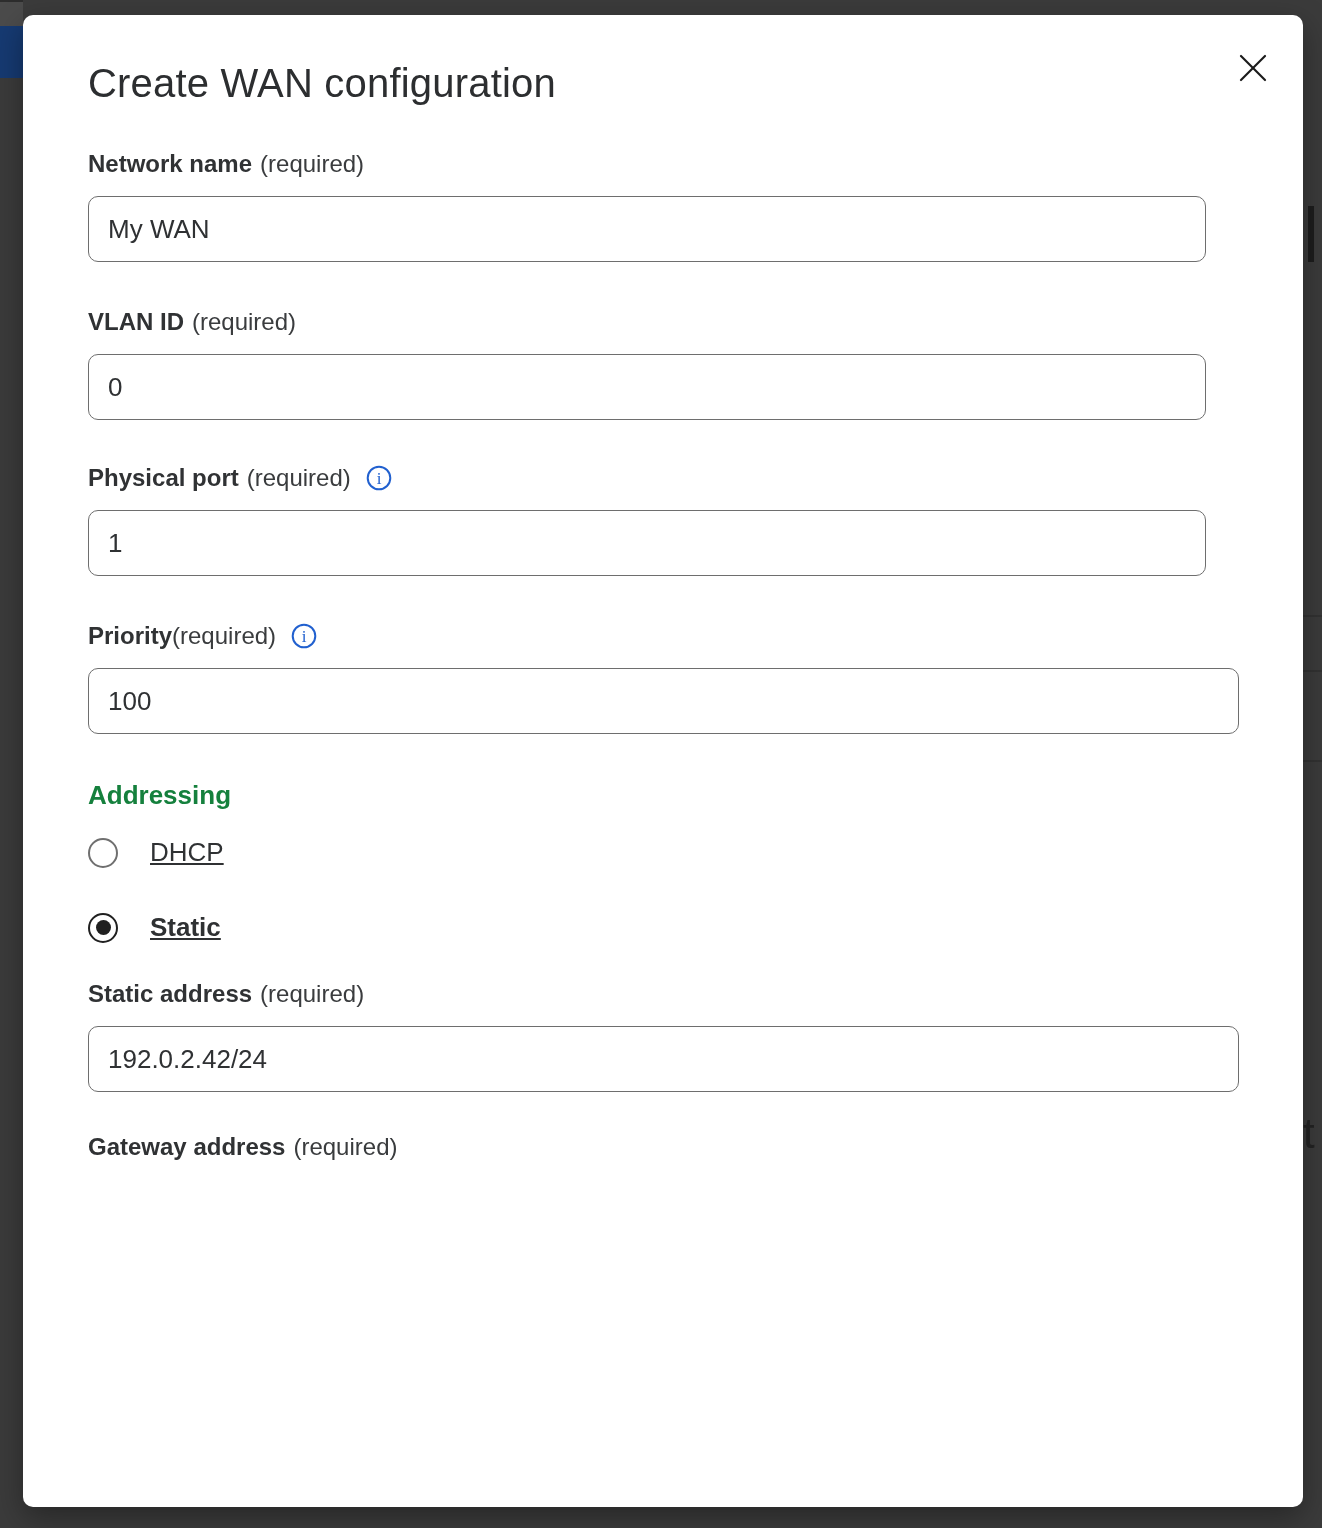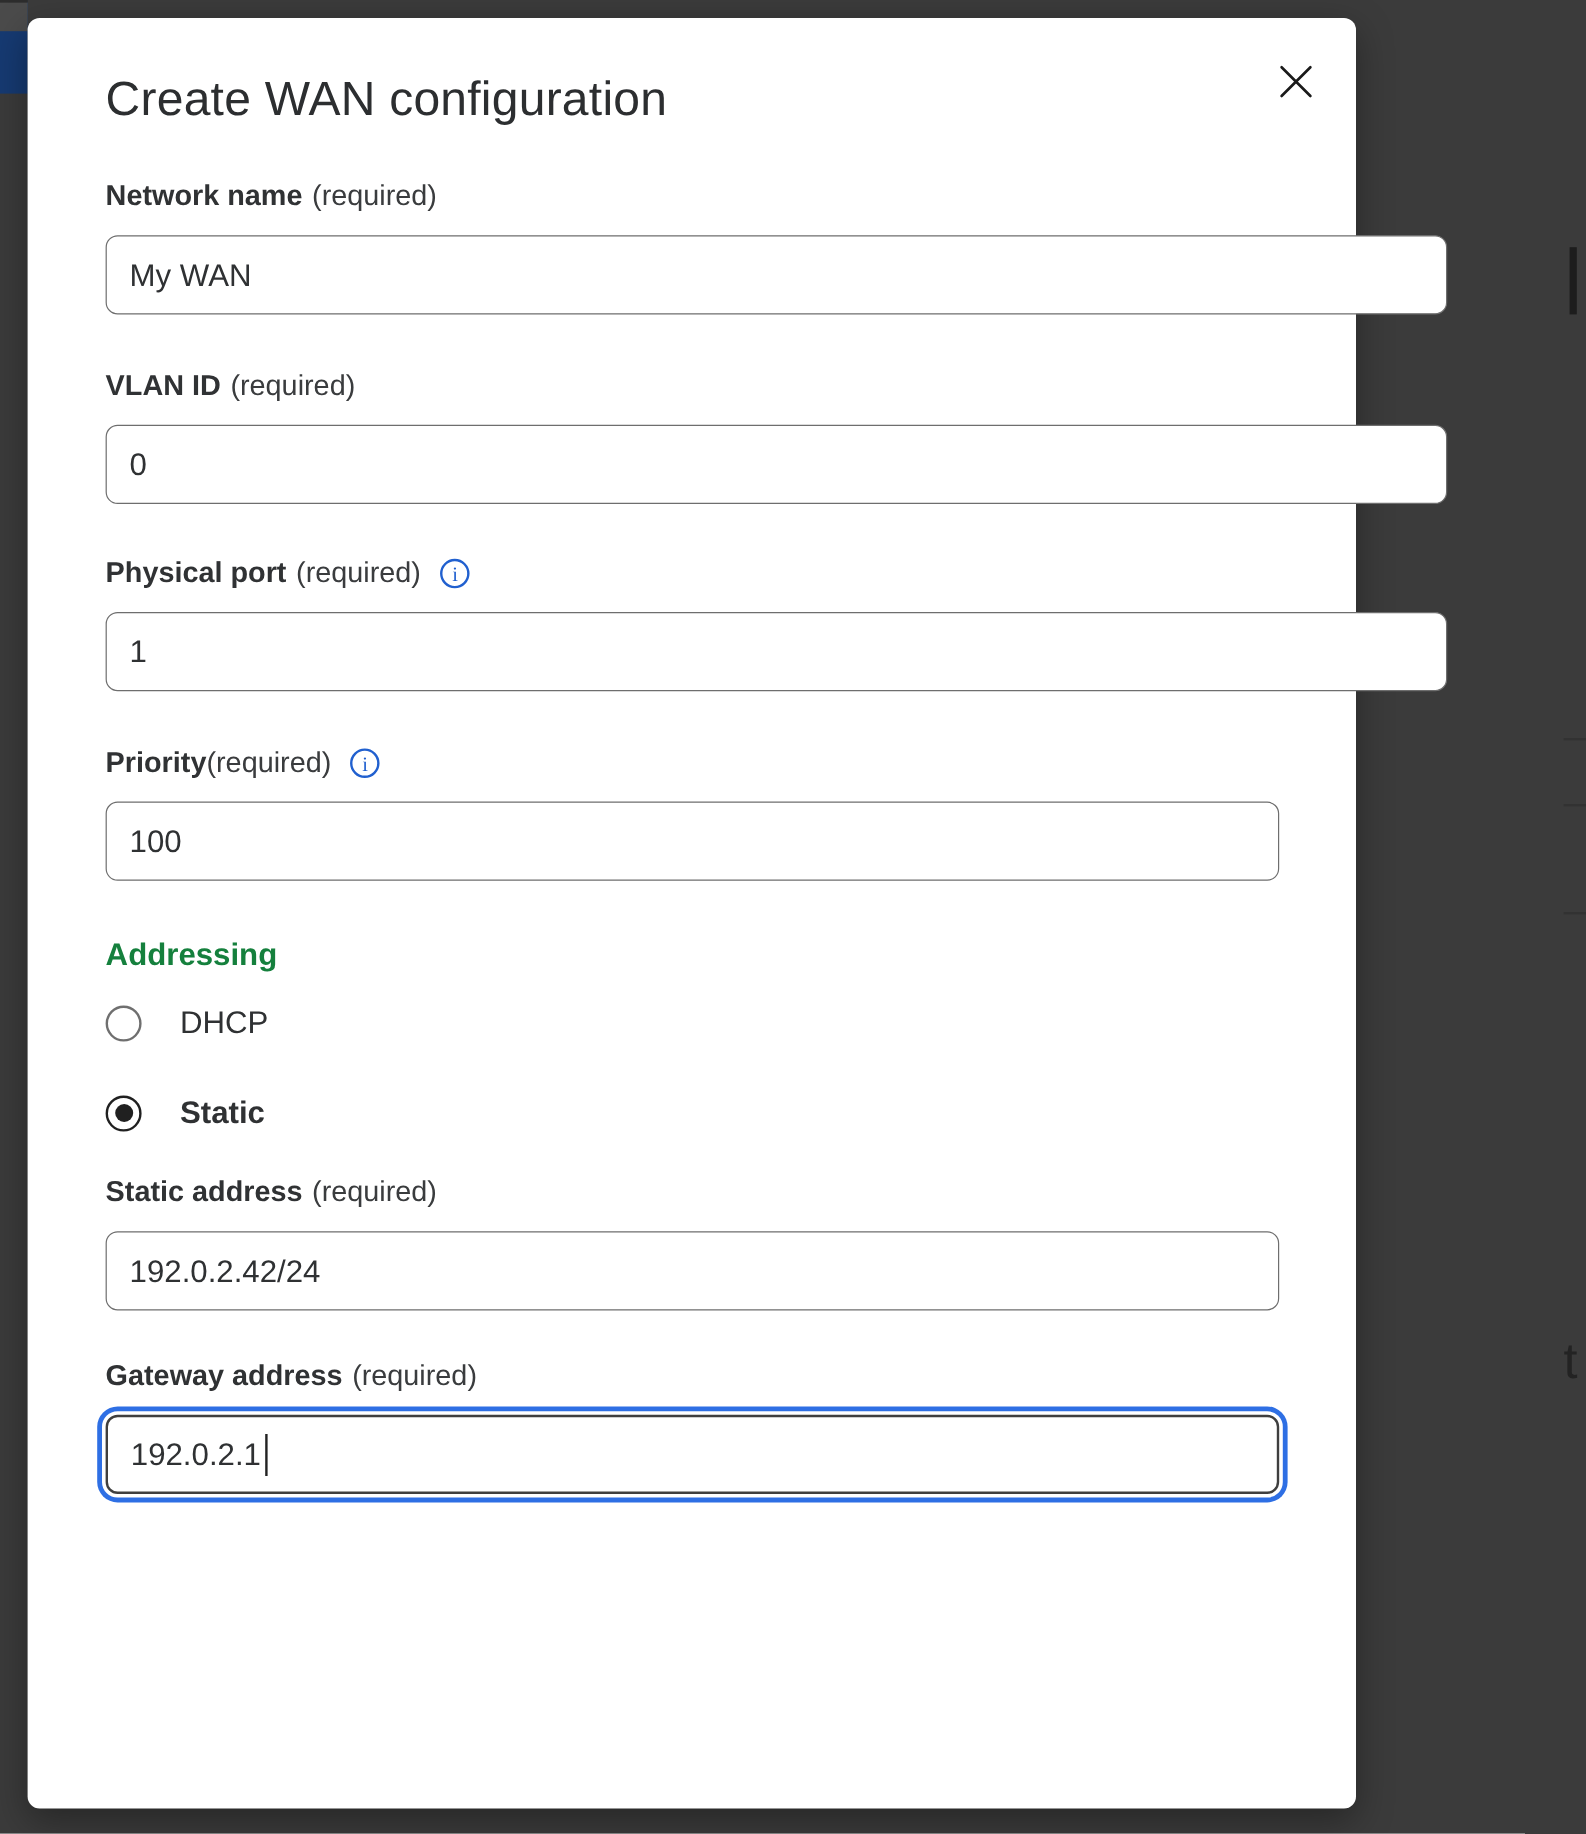--- a/index.html
+++ b/index.html
@@ -23,21 +23,21 @@
   .frag-left-ln2 { left:0; top:1472; width:23px; height:2px;  background:#2d2d2d; }
   .frag-right-bar{ left:1308px; top:206px; width:6px; height:56px; background:#1d1d1d; }
   .frag-right-t  { left:1303px; top:1110px; width:19px; height:48px; font-size:42px; color:#232323; }
   .frag-right-l1 { left:1303px; top:615px; width:19px; height:2px; background:#323232; }
   .frag-right-l2 { left:1303px; top:670px; width:19px; height:2px; background:#323232; }
   .frag-right-l3 { left:1303px; top:760px; width:19px; height:2px; background:#323232; }
 
   
   .modal {
     position:absolute; left:23px; top:15px;
-    width:1107px; height:1492px;
+    width:1280px; height:1492px;
     background:#ffffff;
     border-radius:10px;
     box-shadow:0 10px 30px rgba(0,0,0,.35);
   }
   .modal-content { padding:44px 64px 0 65px; position:relative; }
 
   .dialog-title {
     margin:0;
     font-size:40px; font-weight:400;
     color:#2c2e30; line-height:48px;
@@ -89,21 +89,21 @@
   .radio-row.first  { margin-top:26px; }
   .radio-row.second { margin-top:44px; }
   .radio-circle {
     width:30px; height:30px; border-radius:50%;
     border:2px solid #6f6f6f; background:#fff;
     display:flex; align-items:center; justify-content:center;
     flex:0 0 auto;
   }
   .radio-circle.checked { border-color:#202020; }
   .radio-dot { width:15px; height:15px; border-radius:50%; background:#202020; }
-  .radio-label { margin-left:32px; font-size:26px; color:#2f3133; }
+  .radio-label { margin-left:32px; font-size:26px; color:#2f3133;text-decoration:underline; }
   .radio-label.bold { font-weight:700; }
 
   
   .focus-wrap { position:relative; }
   .text-input.focused {
     border:2px solid #3f3f3f;
     box-shadow:0 0 0 3px #ffffff, 0 0 0 7px #2e6fe4;
   }
   .caret {
     position:absolute; left:133px; top:16px;
@@ -227,22 +227,18 @@
         <span class="req">(required)</span>
       </div>
       <input class="text-input" type="text" value="192.0.2.42/24" style="">
     </div>
 
     <div class="g-gateway">
       <div class="field-label">
         <span class="lbl">Gateway address</span>
         <span class="req">(required)</span>
       </div>
-      <div class="focus-wrap" style="margin-top:17px;">
-        <input class="text-input focused" style="margin-top: 0px;" type="text" value="192.0.2.1">
-        <div class="caret"></div>
-      </div>
     </div>
 
   </div>
 
 
 </div>
 
 </body></html>

